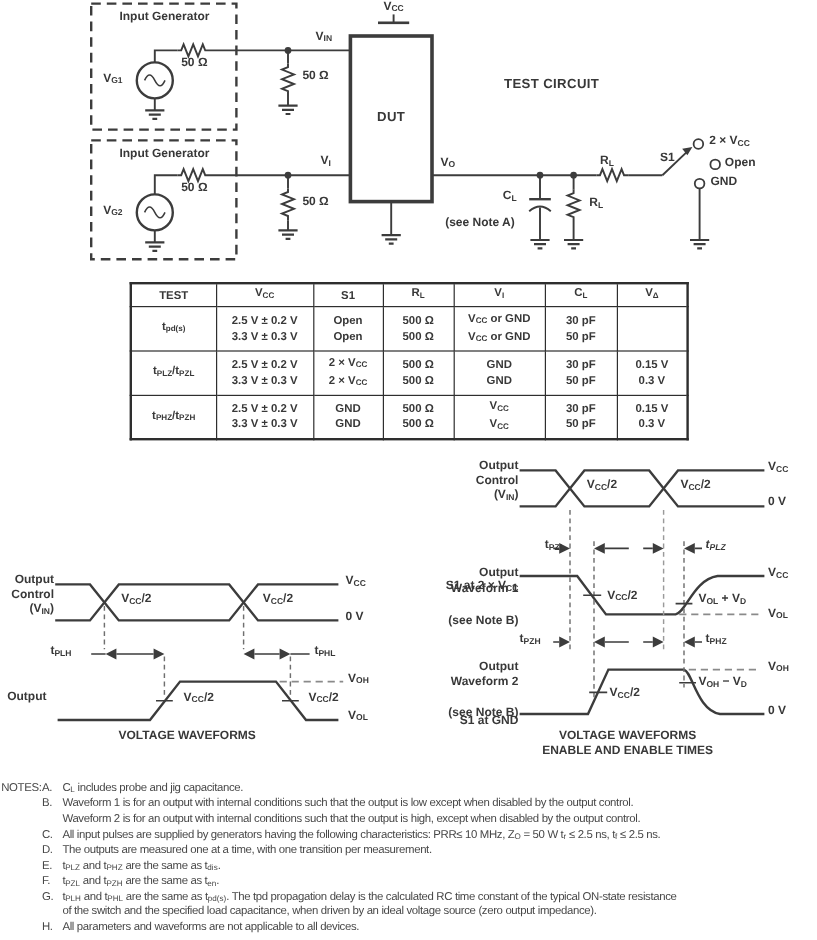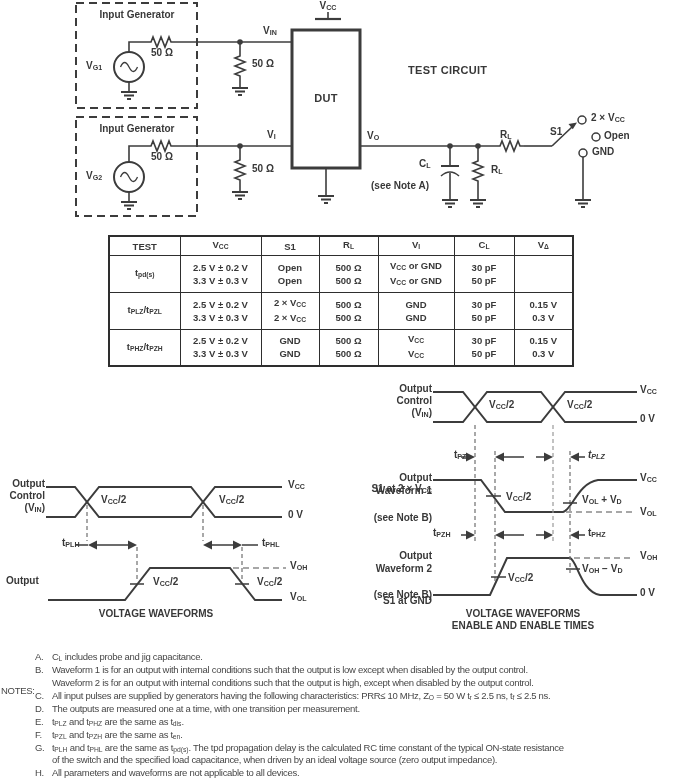--- a/index.html
+++ b/index.html
@@ -129,21 +129,21 @@
   </g>
 </svg>
 
 <div class="lbl c" style="left:85px;top:9px;width:104px;">Input Generator</div>
 <div class="lbl" style="left:86px;top:60px;">V<sub>G1</sub></div>
 <div class="lbl" style="left:151px;top:47px;">50 Ω</div>
 <div class="lbl" style="left:263px;top:25px;">V<sub>IN</sub></div>
 <div class="lbl" style="left:252px;top:58px;">50 Ω</div>
 <div class="lbl c" style="left:313px;top:0px;width:30px;">V<sub>CC</sub></div>
 <div class="lbl c big" style="left:292px;top:92px;width:68px;">DUT</div>
-<div class="lbl big" style="left:408px;top:64px;">TEST CIRCUIT</div>
+<div class="lbl big" style="left:420px;top:64px;">TEST CIRCUIT</div>
 <div class="lbl c" style="left:85px;top:123px;width:104px;">Input Generator</div>
 <div class="lbl" style="left:86px;top:170px;">V<sub>G2</sub></div>
 <div class="lbl" style="left:151px;top:151px;">50 Ω</div>
 <div class="lbl" style="left:267px;top:129px;">V<sub>I</sub></div>
 <div class="lbl" style="left:252px;top:163px;">50 Ω</div>
 <div class="lbl" style="left:367px;top:130px;">V<sub>O</sub></div>
 <div class="lbl" style="left:419px;top:158px;">C<sub>L</sub></div>
 <div class="lbl" style="left:371px;top:180px;">(see Note A)</div>
 <div class="lbl" style="left:491px;top:164px;">R<sub>L</sub></div>
 <div class="lbl" style="left:500px;top:129px;">R<sub>L</sub></div>
@@ -256,21 +256,21 @@
 </tbody>
     </table>
 
 <div class="lbl r" style="left:2px;top:478px;width:43px;">Output</div>
 <div class="lbl r" style="left:2px;top:490px;width:43px;">Control</div>
 <div class="lbl r" style="left:2px;top:502px;width:43px;">(V<sub>IN</sub>)</div>
 <div class="lbl" style="left:101px;top:494px;">V<sub>CC</sub>/2</div>
 <div class="lbl" style="left:219px;top:494px;">V<sub>CC</sub>/2</div>
 <div class="lbl" style="left:288px;top:479px;">V<sub>CC</sub></div>
 <div class="lbl" style="left:288px;top:509px;">0 V</div>
-<div class="lbl" style="left:42px;top:537px;margin-left:20px;">t<sub>PLH</sub></div>
+<div class="lbl" style="left:42px;top:537px;">t<sub>PLH</sub></div>
 <div class="lbl" style="left:262px;top:537px;">t<sub>PHL</sub></div>
 <div class="lbl" style="left:6px;top:575px;">Output</div>
 <div class="lbl" style="left:153px;top:576px;">V<sub>CC</sub>/2</div>
 <div class="lbl" style="left:257px;top:576px;">V<sub>CC</sub>/2</div>
 <div class="lbl" style="left:290px;top:560px;">V<sub>OH</sub></div>
 <div class="lbl" style="left:290px;top:591px;">V<sub>OL</sub></div>
 <div class="lbl c" style="left:61px;top:608px;width:190px;">VOLTAGE WAVEFORMS</div>
 
 <div class="lbl r" style="left:389px;top:383px;width:43px;">Output</div>
 <div class="lbl r" style="left:389px;top:395px;width:43px;">Control</div>
@@ -296,21 +296,21 @@
 <div class="lbl r" style="left:352px;top:576px;width:80px;margin-top:19px;">S1 at GND</div>
 <div class="lbl r" style="left:352px;top:589px;width:80px;">(see Note B)</div>
 <div class="lbl" style="left:508px;top:572px;">V<sub>CC</sub>/2</div>
 <div class="lbl" style="left:640px;top:550px;">V<sub>OH</sub></div>
 <div class="lbl" style="left:582px;top:563px;">V<sub>OH</sub> − V<sub>D</sub></div>
 <div class="lbl" style="left:640px;top:587px;">0 V</div>
 <div class="lbl c" style="left:428px;top:608px;width:190px;">VOLTAGE WAVEFORMS</div>
 <div class="lbl c" style="left:428px;top:620px;width:190px;">ENABLE AND ENABLE TIMES</div>
 
 <div>
-  <div class="notes-label" style="left:1px;top:651px;margin-top:34px;">NOTES:</div>
+  <div class="notes-label" style="left:1px;top:651px;">NOTES:</div>
 
   <div class="note-letter" style="left:35px;top:651px;">A.</div>
   <div class="note-line" style="left:52px;top:651px;">C<sub>L</sub> includes probe and jig capacitance.</div>
 
   <div class="note-letter" style="left:35px;top:664px;">B.</div>
   <div class="note-line" style="left:52px;top:664px;">Waveform 1 is for an output with internal conditions such that the output is low except when disabled by the output control.</div>
   <div class="note-line" style="left:52px;top:677px;">Waveform 2 is for an output with internal conditions such that the output is high, except when disabled by the output control.</div>
 
   <div class="note-letter" style="left:35px;top:690px;">C.</div>
   <div class="note-line" style="left:52px;top:690px;">All input pulses are supplied by generators having the following characteristics: PRR≤ 10 MHz, Z<sub>O</sub> = 50 W t<sub>r</sub> ≤ 2.5 ns, t<sub>f</sub> ≤ 2.5 ns.</div>

